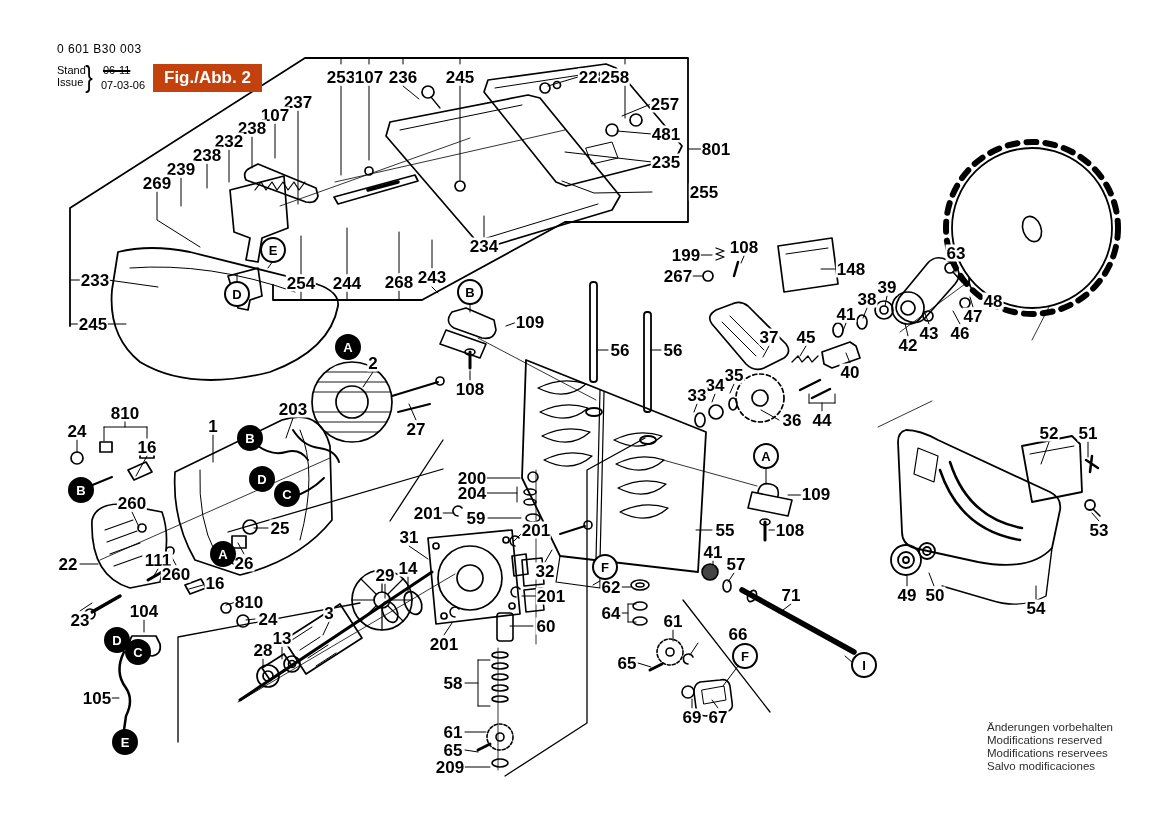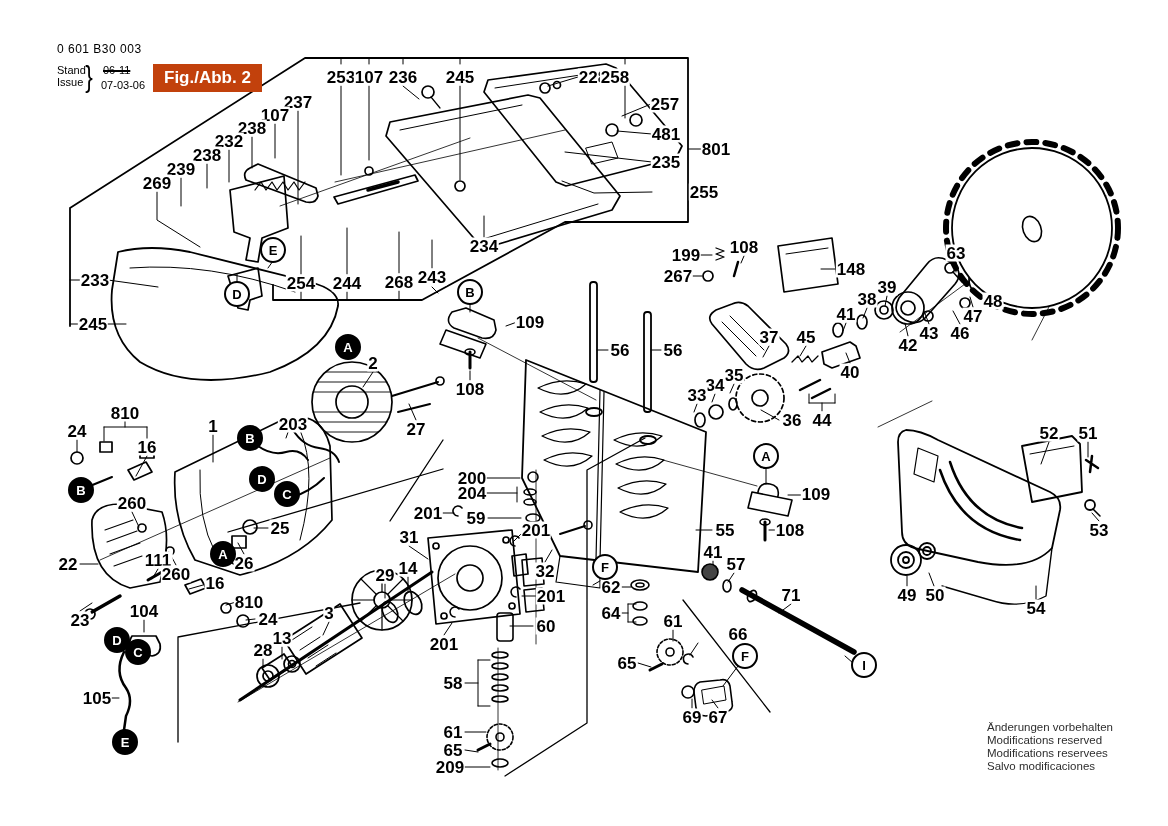--- a/index.html
+++ b/index.html
@@ -305,21 +305,21 @@
       <div class="part-label" style="left: 125px; top: 413px;">810</div>
       <div class="part-label" style="left: 77px; top: 431px;">24</div>
       <div class="part-label" style="left: 147px; top: 447px;">16</div>
       <div class="part-label" style="left: 132px; top: 503px;">260</div>
       <div class="part-label" style="left: 68px; top: 564px;">22</div>
       <div class="part-label" style="left: 158px; top: 560px;">111</div>
       <div class="part-label" style="left: 80px; top: 620px;">23</div>
       <div class="part-label" style="left: 144px; top: 611px;">104</div>
       <div class="part-label" style="left: 97px; top: 698px;">105</div>
       <div class="part-label" style="left: 213px; top: 426px;">1</div>
-      <div class="part-label" style="left: 293px; top: 409px; margin-top: 15px;">203</div>
+      <div class="part-label" style="left: 293px; top: 409px;">203</div>
       <div class="part-label" style="left: 280px; top: 528px;">25</div>
       <div class="part-label" style="left: 244px; top: 563px;">26</div>
       <div class="part-label" style="left: 176px; top: 574px;">260</div>
       <div class="part-label" style="left: 215px; top: 583px;">16</div>
       <div class="part-label" style="left: 249px; top: 602px;">810</div>
       <div class="part-label" style="left: 268px; top: 619px;">24</div>
       <div class="part-label" style="left: 373px; top: 363px;">2</div>
       <div class="part-label" style="left: 416px; top: 429px;">27</div>
       <div class="part-label" style="left: 329px; top: 613px;">3</div>
       <div class="part-label" style="left: 282px; top: 638px;">13</div>

